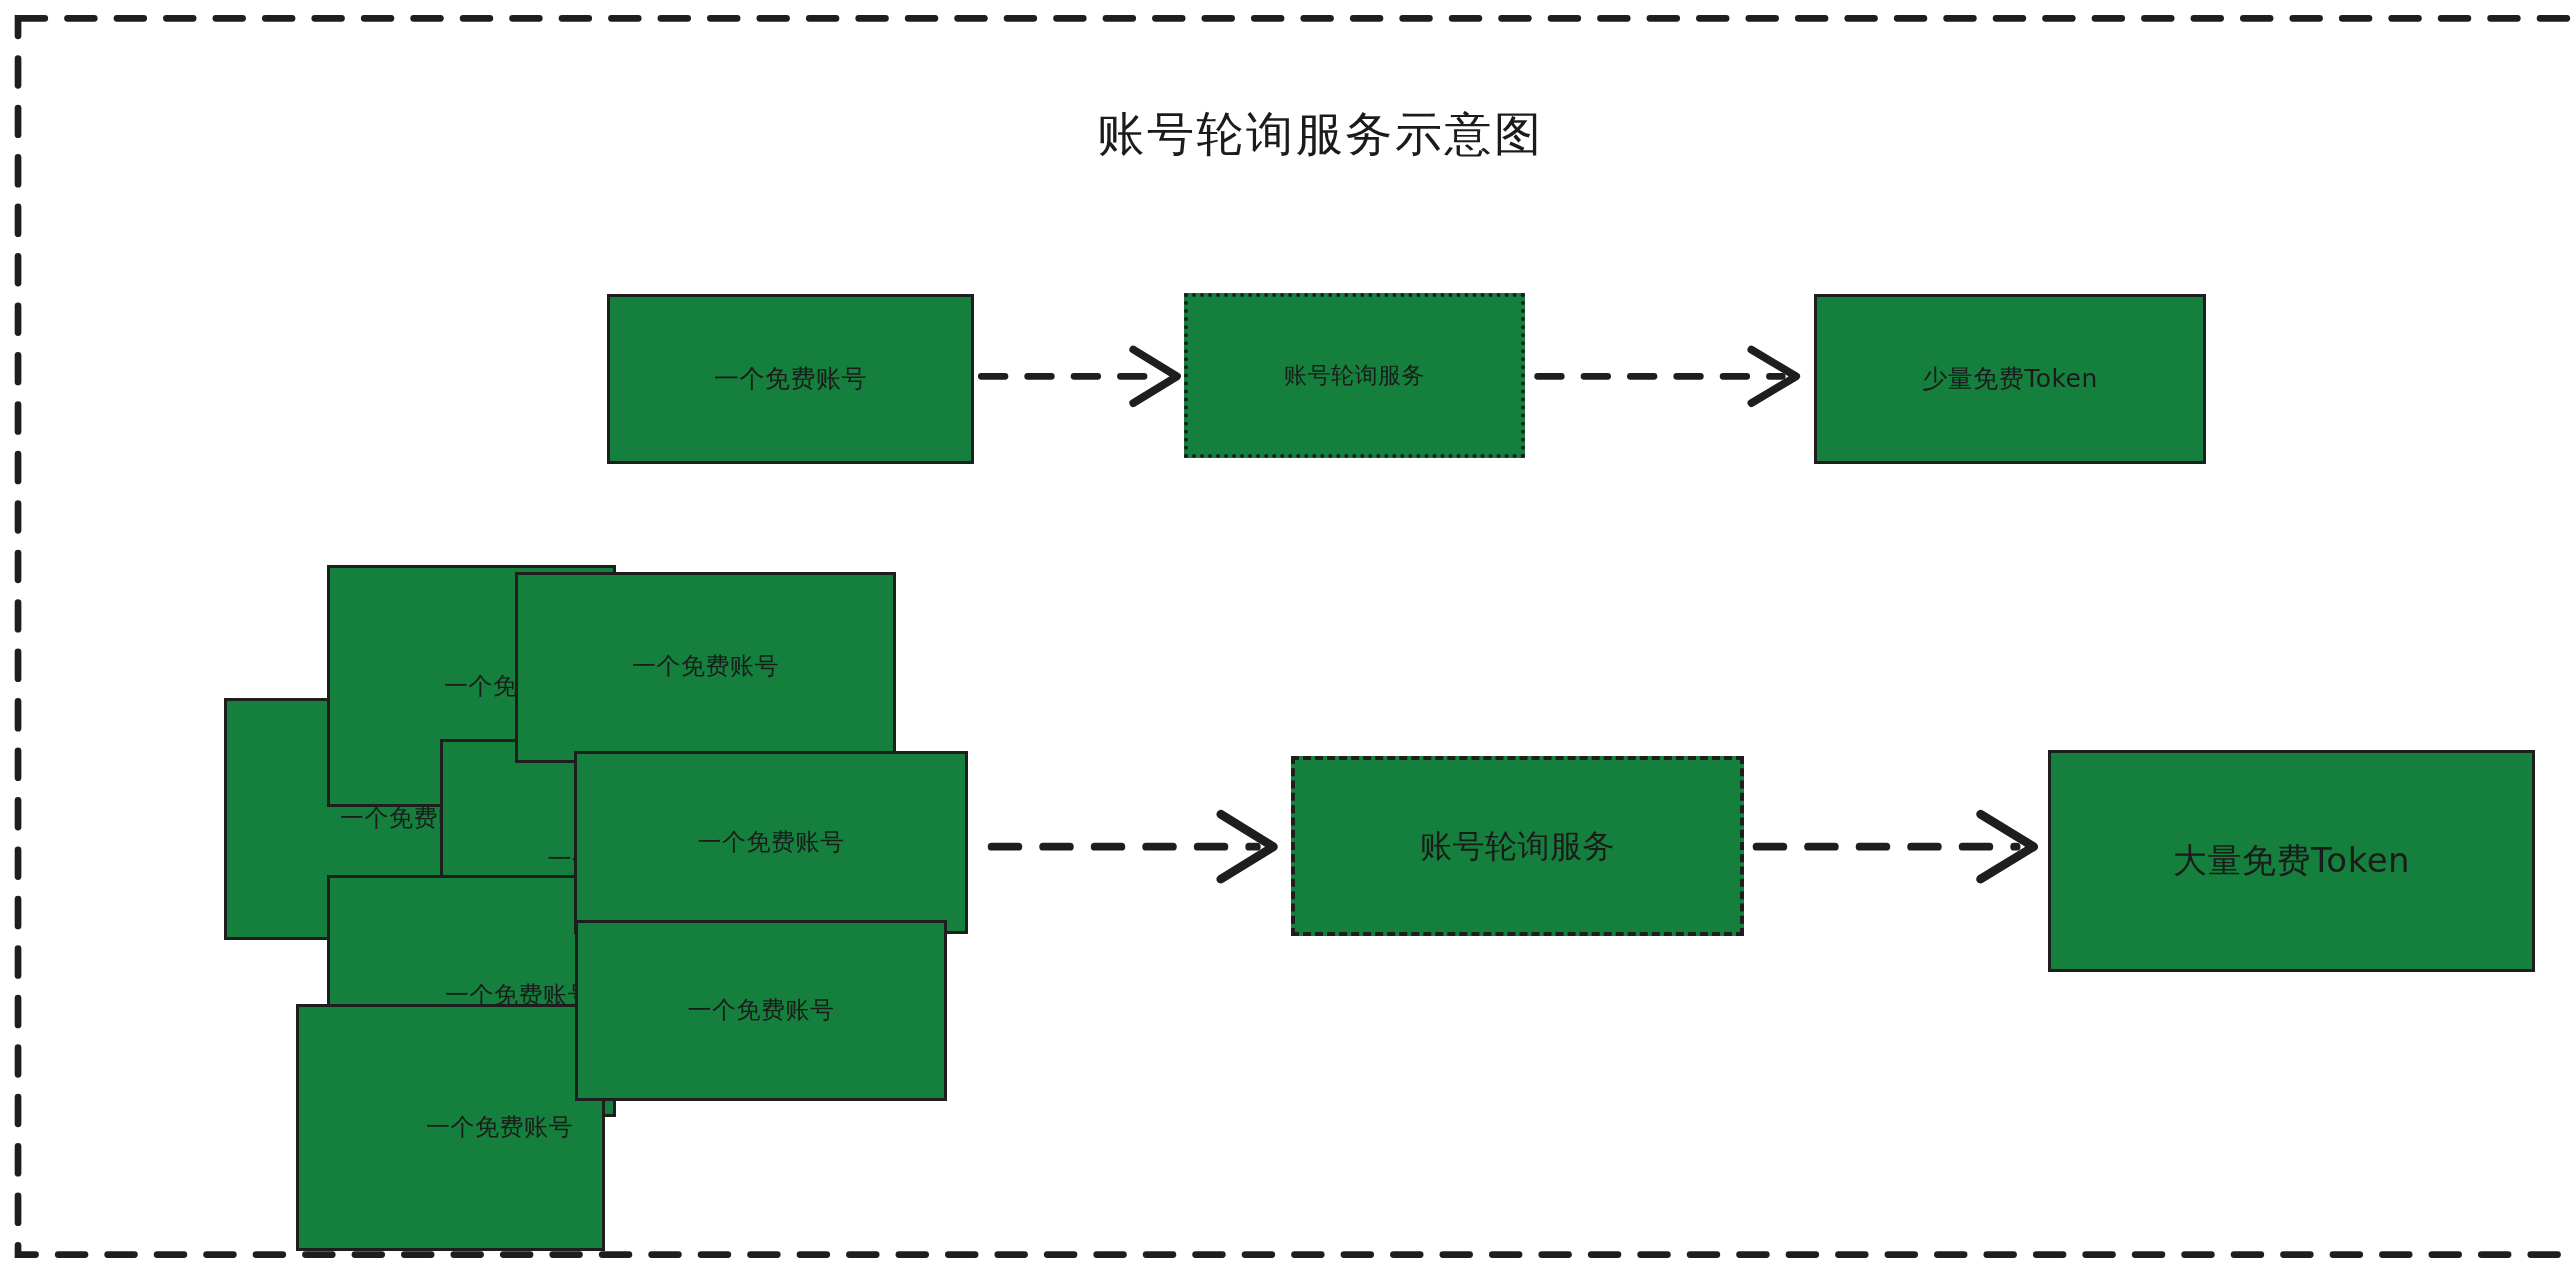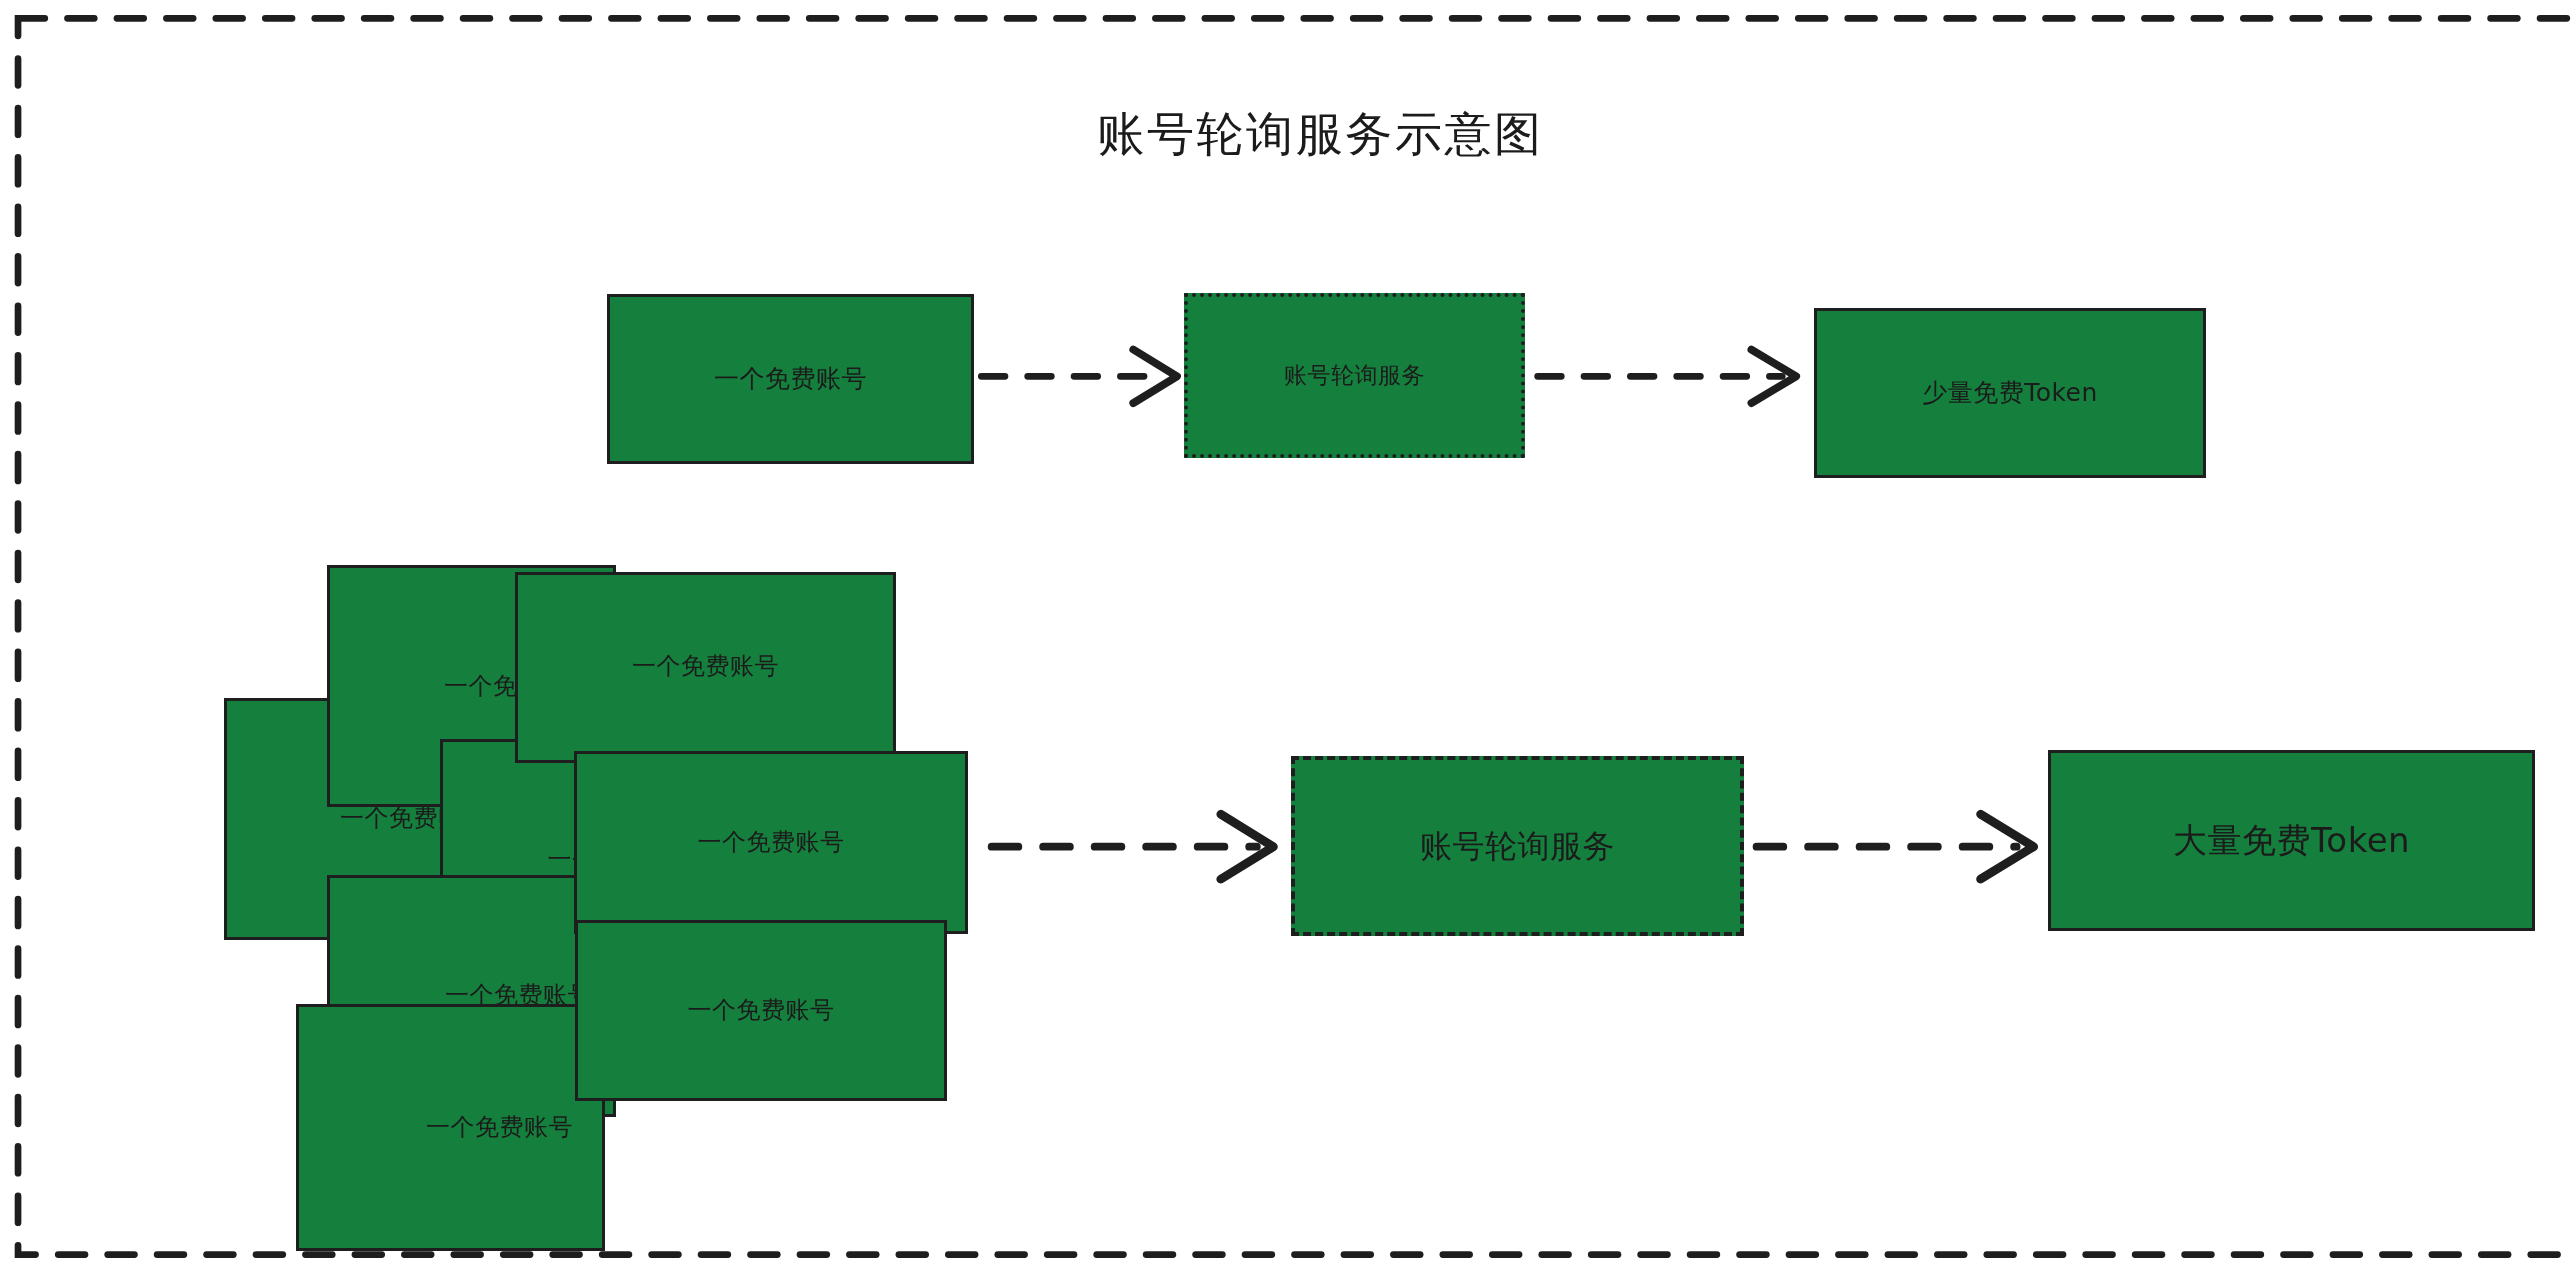--- a/index.html
+++ b/index.html
@@ -104,21 +104,21 @@
   <div class="title">账号轮询服务示意图</div>
 
   <div class="node solid" style="left:607px; top:294px; width:367px; height:170px;">
     <span class="label fs-48">一个免费账号</span>
   </div>
 
   <div class="node dotted" style="left:1184px; top:293px; width:341px; height:165px;">
     <span class="label fs-44">账号轮询服务</span>
   </div>
 
-  <div class="node solid" style="left:1814px; top:294px; width:392px; height:170px;margin-top:14px;">
+  <div class="node solid" style="left:1814px; top:294px; width:392px; height:170px;">
     <span class="label fs-48">少量免费Token</span>
   </div>
 
   <div class="stack-wrap">
 
     <div class="node solid" style="left:18px; top:142px; width:289px; height:242px; z-index:1;">
       <span class="label fs-46" style="transform:translateX(45px);">一个免费账号</span>
     </div>
 
     <div class="node solid" style="left:121px; top:9.3px; width:289px; height:242px; z-index:2;">
@@ -148,18 +148,18 @@
     <div class="node solid" style="left:289px; top:364px; margin-left:80px; width:372px; height:181px; z-index:8;">
       <span class="label fs-46">一个免费账号</span>
     </div>
 
   </div>
 
   <div class="node dashed" style="left:1291px; top:756px; width:453px; height:180px;">
     <span class="label fs-62">账号轮询服务</span>
   </div>
 
-  <div class="node solid" style="left:2048px; top:750px; width:487px; height:181px;">
+  <div class="node solid" style="left:2048px; top:750px; width:487px; height:222px;">
     <span class="label fs-66">大量免费Token</span>
   </div>
 
 </div>
 
 
 </body></html>

